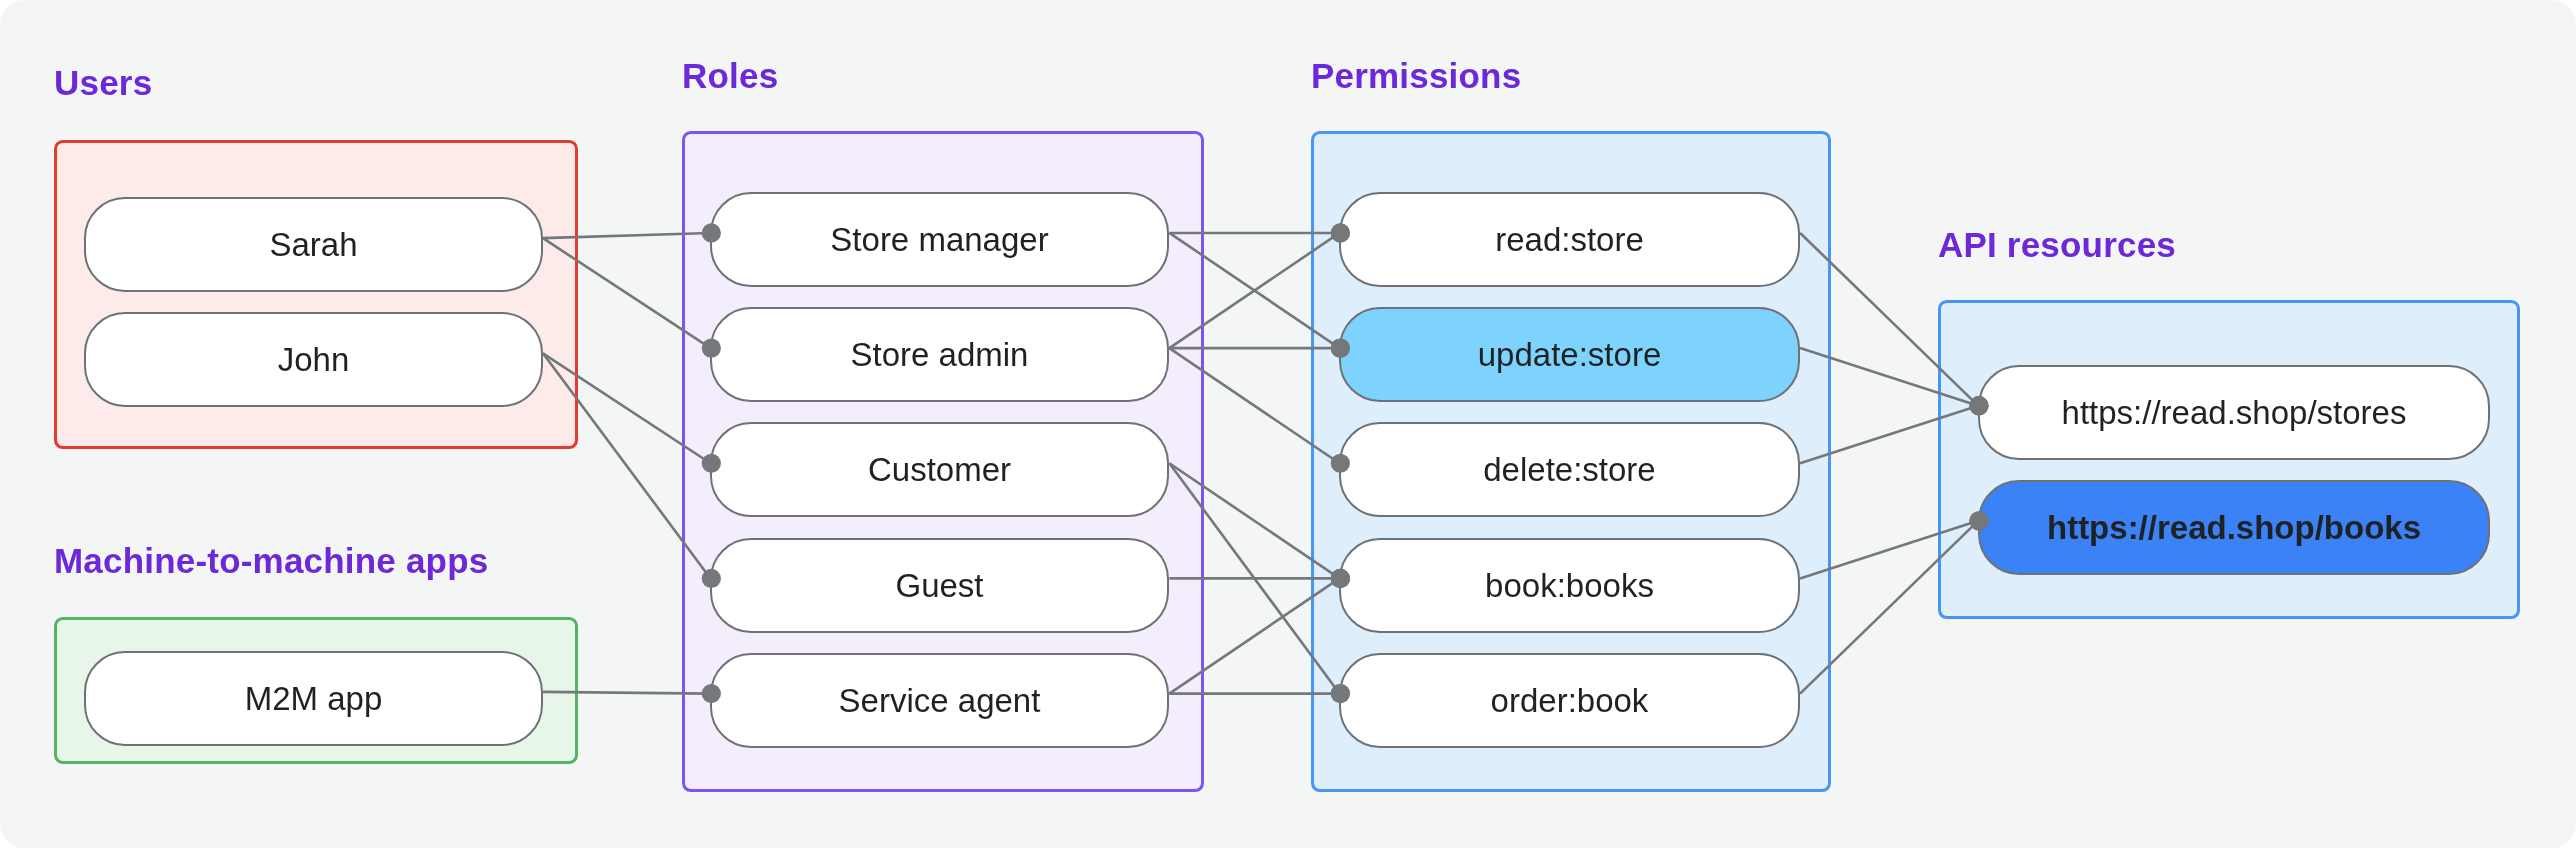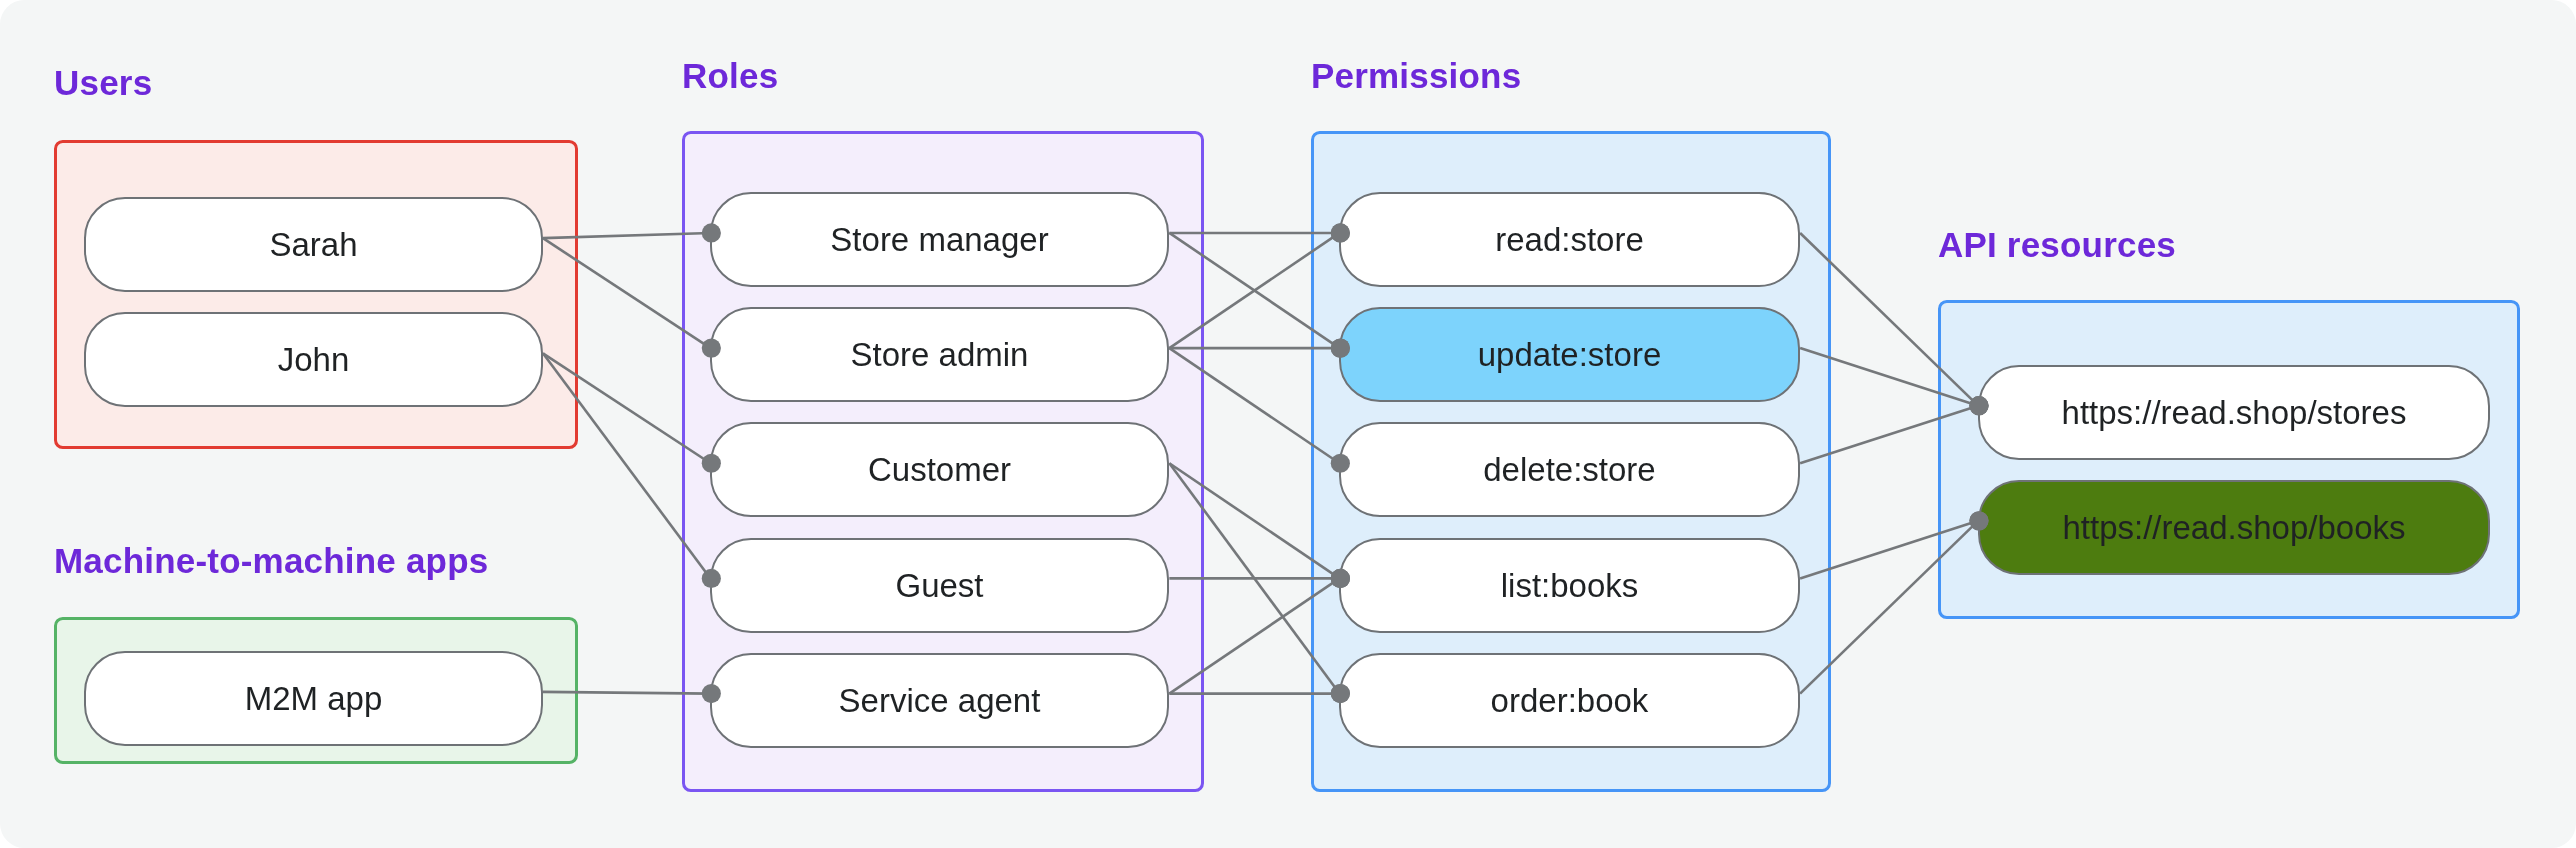--- a/index.html
+++ b/index.html
@@ -108,29 +108,29 @@
       <div class="pill" style="left: 1339px; top: 192px; width: 461px; background: rgb(255, 255, 255); border-color: rgb(110, 114, 118);">
         <span>read:store</span>
       </div>
       <div class="pill" style="left: 1339px; top: 307px; width: 461px; background: #7dd3fc; border-color: rgb(110, 114, 118);">
         <span>update:store</span>
       </div>
       <div class="pill" style="left: 1339px; top: 422px; width: 461px; background: rgb(255, 255, 255); border-color: rgb(110, 114, 118);">
         <span>delete:store</span>
       </div>
       <div class="pill" style="left: 1339px; top: 538px; width: 461px; background: rgb(255, 255, 255); border-color: rgb(110, 114, 118);">
-        <span>list:books</span>
+        <span>book:books</span>
       </div>
       <div class="pill" style="left: 1339px; top: 653px; width: 461px; background: rgb(255, 255, 255); border-color: rgb(110, 114, 118);">
         <span>order:book</span>
       </div>
       <div class="pill" style="left: 1978px; top: 365px; width: 512px; background: rgb(255, 255, 255); border-color: rgb(110, 114, 118);">
         <span>https://read.shop/stores</span>
       </div>
-      <div class="pill" style="left: 1978px; top: 480px; width: 512px; background: #4d7c0f; border-color: rgb(110, 114, 118);">
+      <div class="pill" style="left: 1978px; top: 480px; width: 512px; background: #3b82f6; border-color: rgb(110, 114, 118); font-weight: bold;">
         <span>https://read.shop/books</span>
       </div>
     </div>
   <svg class="layer" id="dots-svg" viewBox="0 0 2952 972" width="2576" height="848">
       <circle cx="815" cy="267" r="11" fill="#75787b"></circle>
       <circle cx="815" cy="399" r="11" fill="#75787b"></circle>
       <circle cx="815" cy="531" r="11" fill="#75787b"></circle>
       <circle cx="815" cy="663" r="11" fill="#75787b"></circle>
       <circle cx="815" cy="795" r="11" fill="#75787b"></circle>
       <circle cx="1536" cy="267" r="11" fill="#75787b"></circle>

